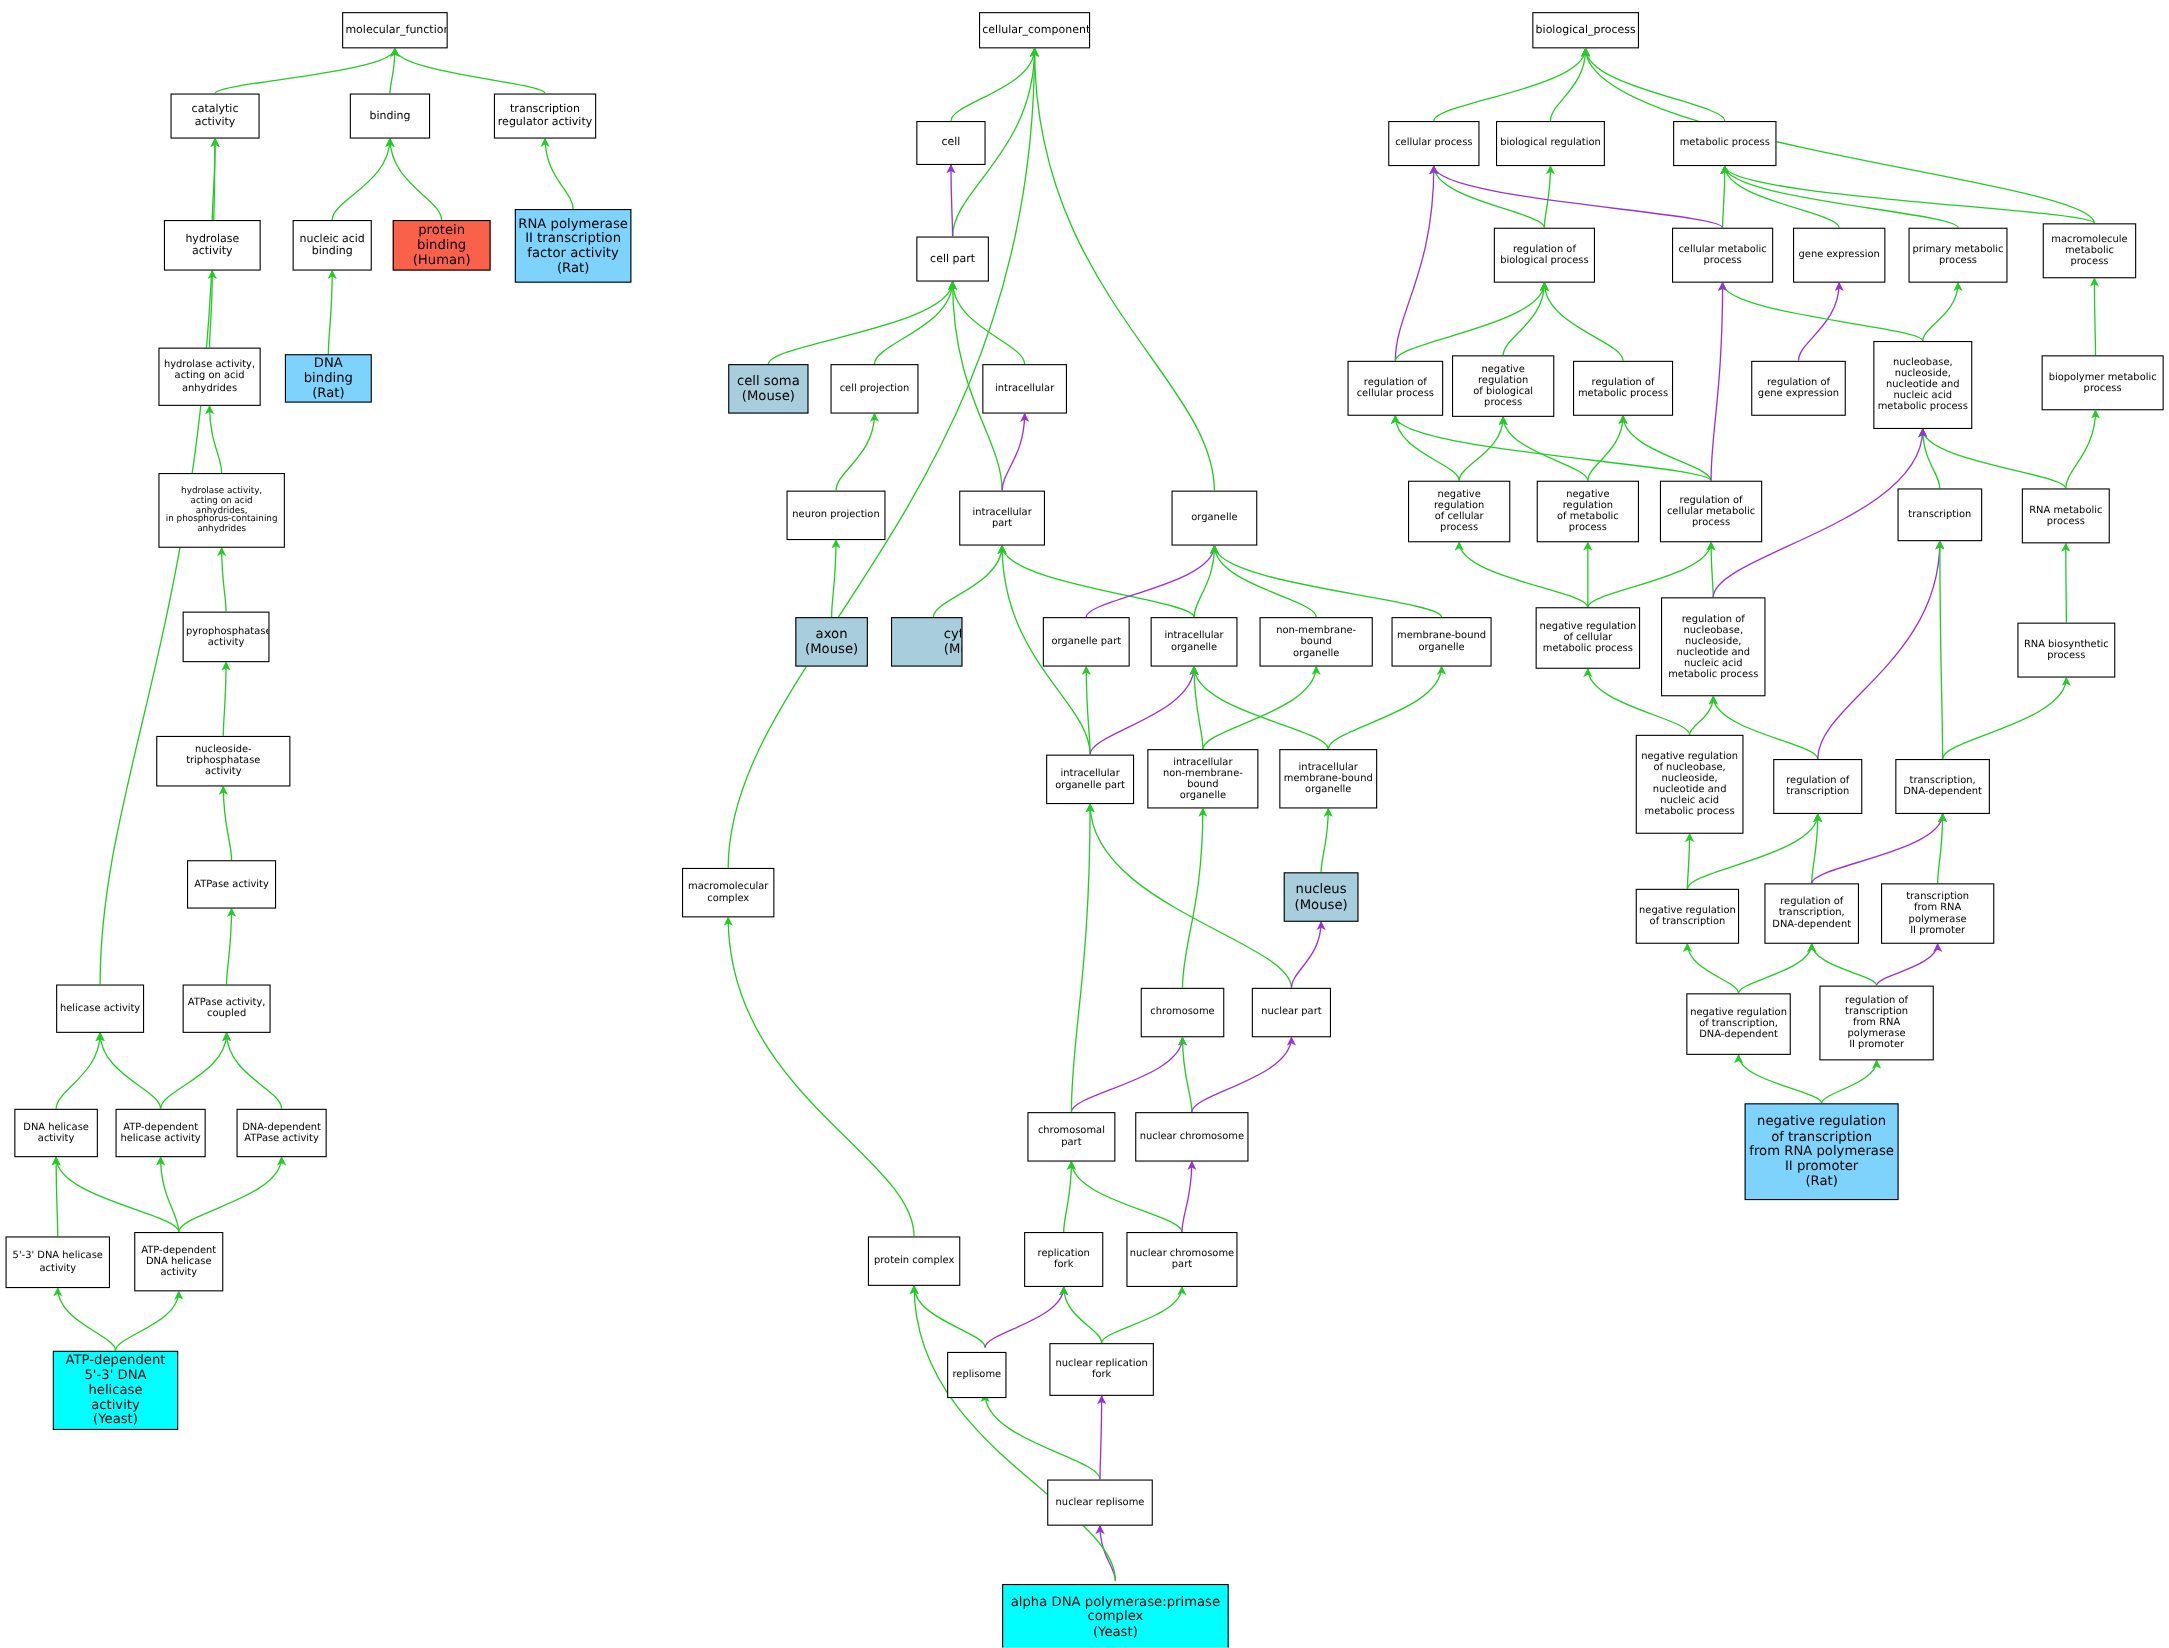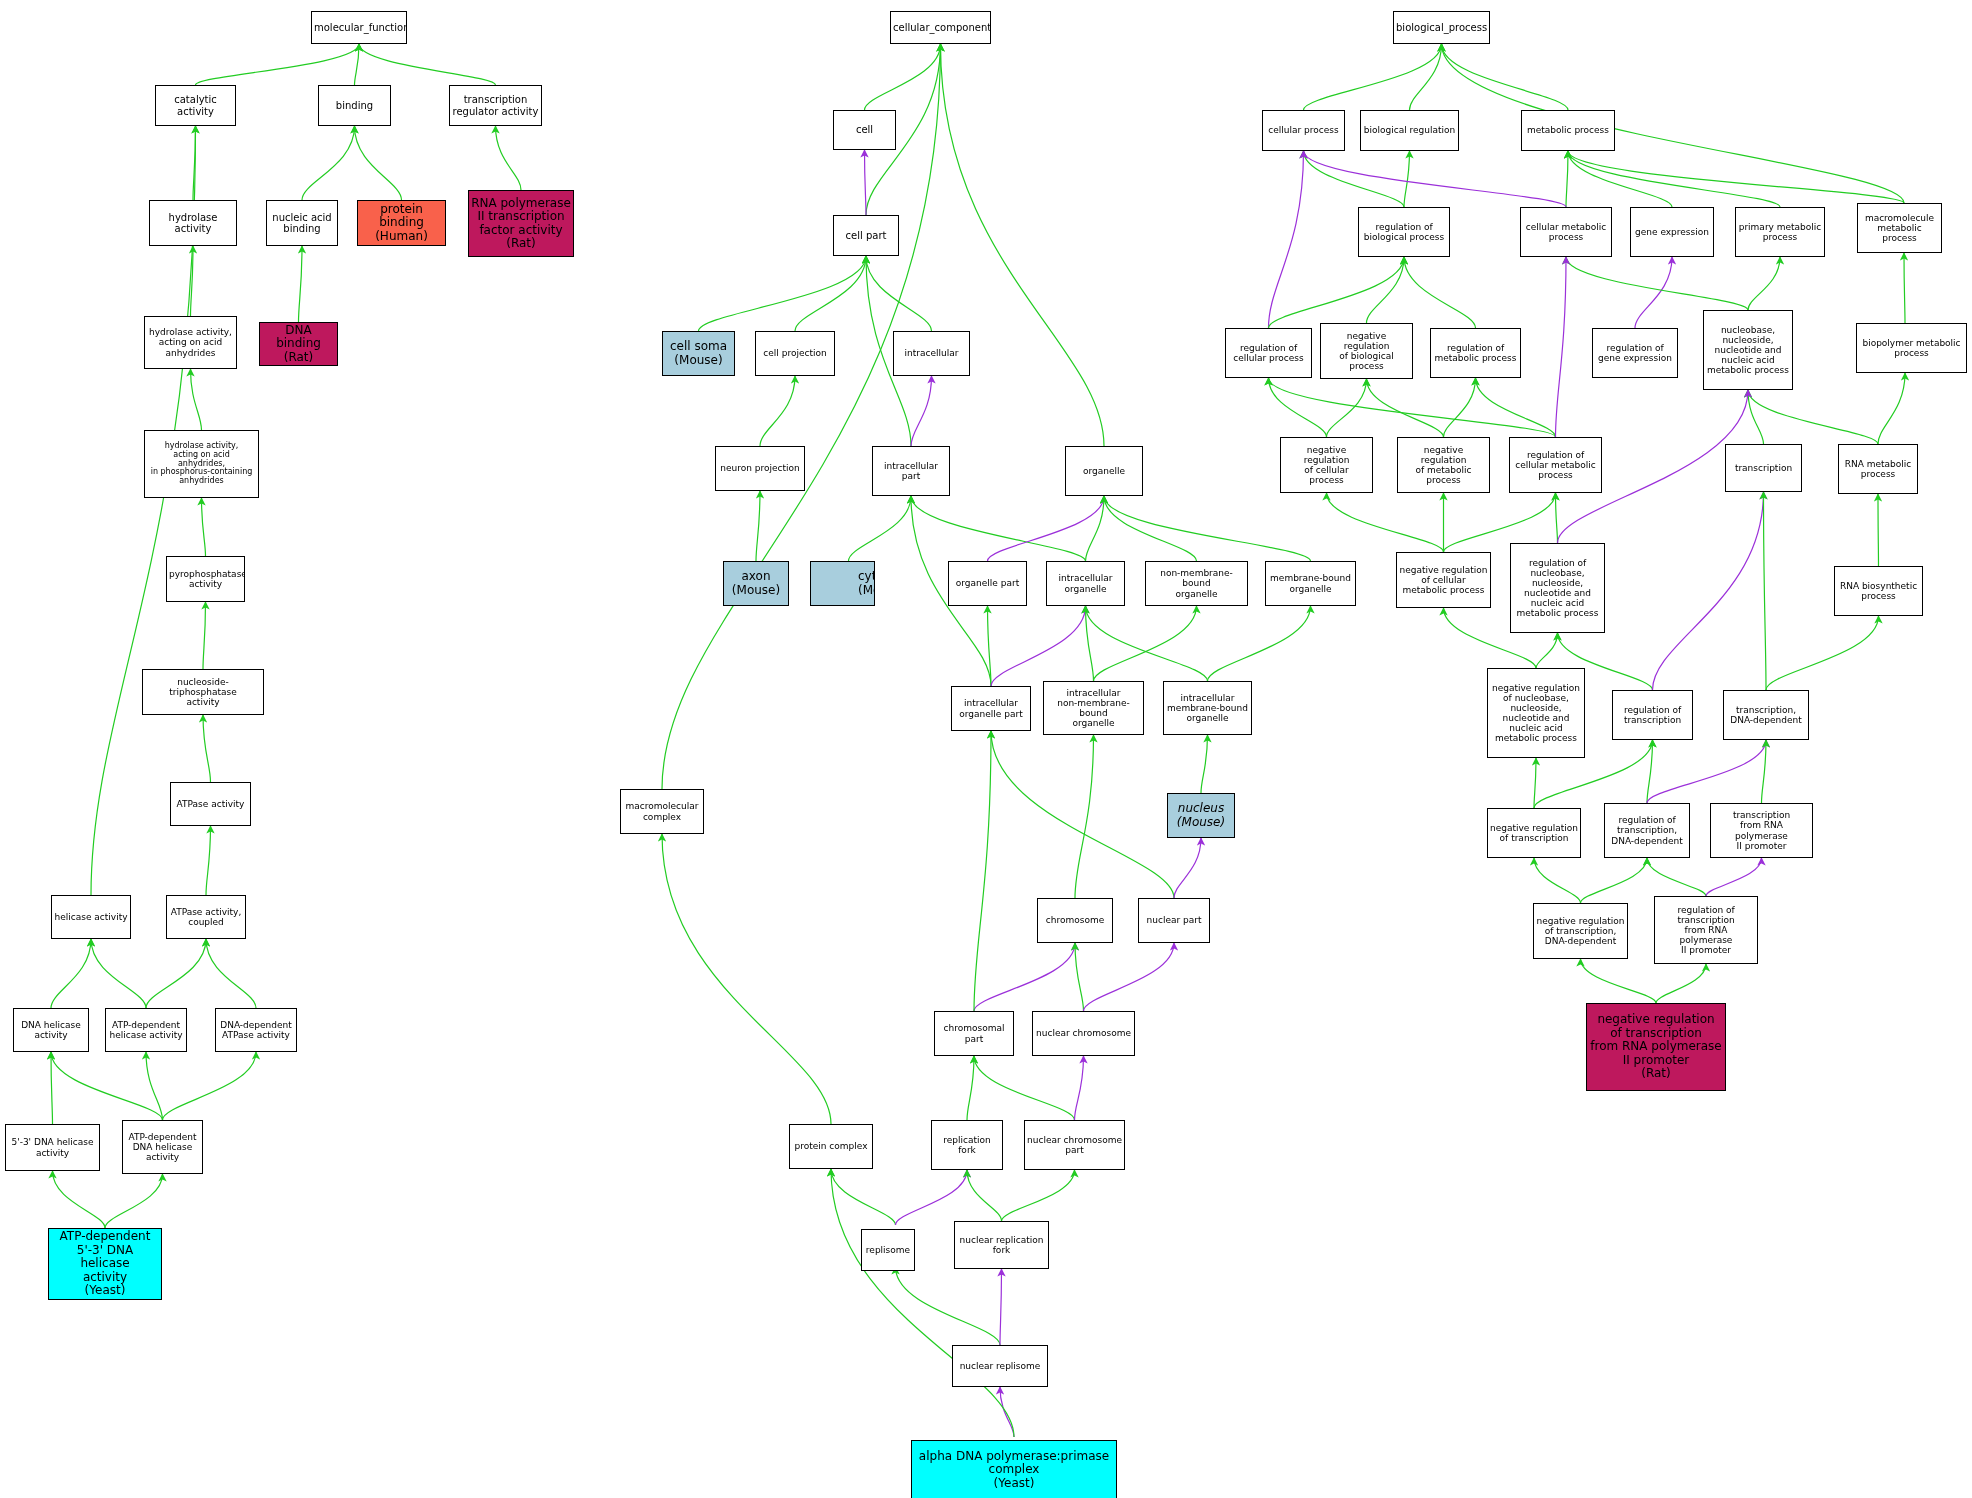--- a/index.html
+++ b/index.html
@@ -37,21 +37,21 @@
     padding: 1px 2px;
   }
   .node .lbl {
     display: block;
     white-space: pre-line;
     width: 100%;
   }
   .fill-white  { background: #ffffff; }
   .fill-cyan   { background: #00ffff; }
   .fill-blue   { background: #a8cedd; }
-  .fill-orange { background: #be185d; }
+  .fill-orange { background: #7dd3fc; }
   .fill-red    { background: #f9614b; }
 </style>
 </head>
 <body>
 
 <div id="canvas">
   <svg id="edge-layer" viewBox="0 0 1972 1498">
     <defs>
       <marker id="arrow-isa" viewBox="0 0 10 10" refX="9" refY="5" markerWidth="7" markerHeight="7" orient="auto-start-reverse">
         <path d="M 0 0 L 10 5 L 0 10 L 2.5 5 z" fill="#22cc22"></path>
@@ -340,21 +340,21 @@
       </div>
       <div class="node fill-white" style="left: 1163px; top: 681px; width: 89px; height: 54px; font-size: 9px;">
         <span class="lbl">intracellular
 membrane-bound
 organelle</span>
       </div>
       <div class="node fill-white" style="left: 620px; top: 789px; width: 84px; height: 45px; font-size: 9px;">
         <span class="lbl">macromolecular
 complex</span>
       </div>
-      <div class="node fill-blue" style="left: 1167px; top: 793px; width: 68px; height: 45px; font-size: 12px; font-style: italic;">
+      <div class="node fill-blue" style="left: 1167px; top: 793px; width: 68px; height: 45px; font-size: 12px;">
         <span class="lbl">nucleus
 (Mouse)</span>
       </div>
       <div class="node fill-white" style="left: 1037px; top: 898px; width: 76px; height: 45px; font-size: 9px;">
         <span class="lbl">chromosome</span>
       </div>
       <div class="node fill-white" style="left: 1138px; top: 898px; width: 72px; height: 45px; font-size: 9px;">
         <span class="lbl">nuclear part</span>
       </div>
       <div class="node fill-white" style="left: 934px; top: 1011px; width: 80px; height: 45px; font-size: 9px;">

